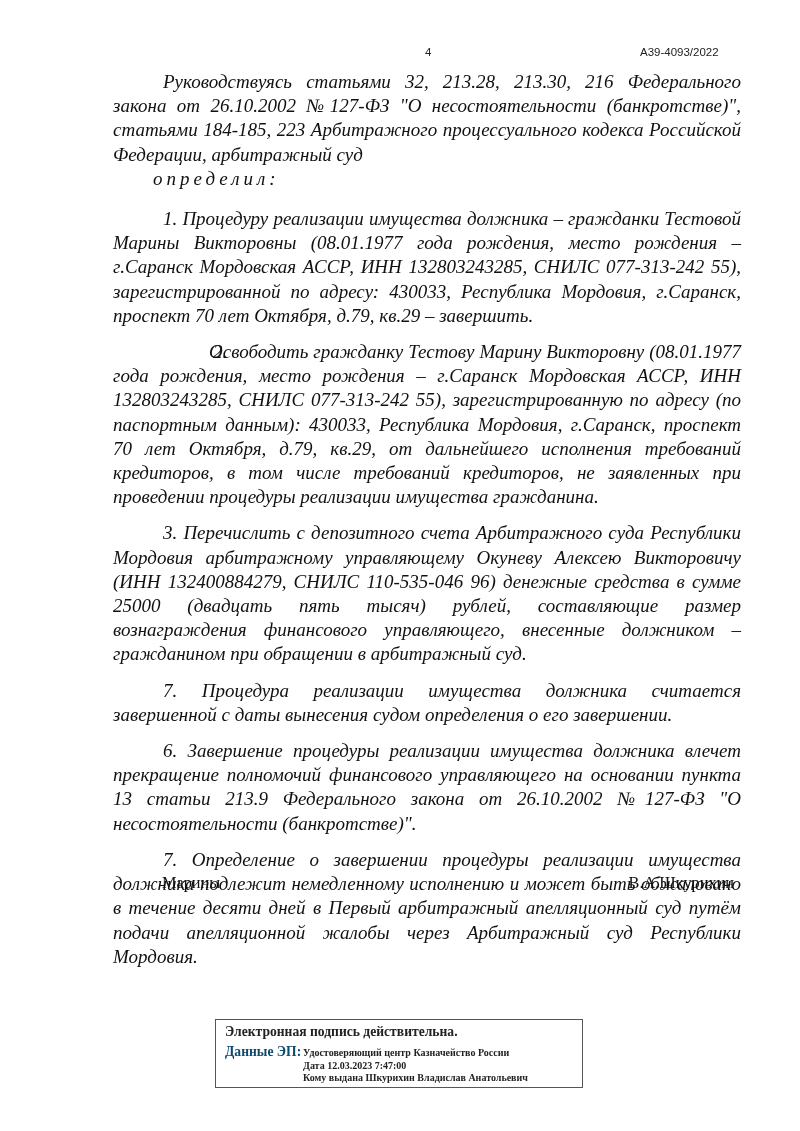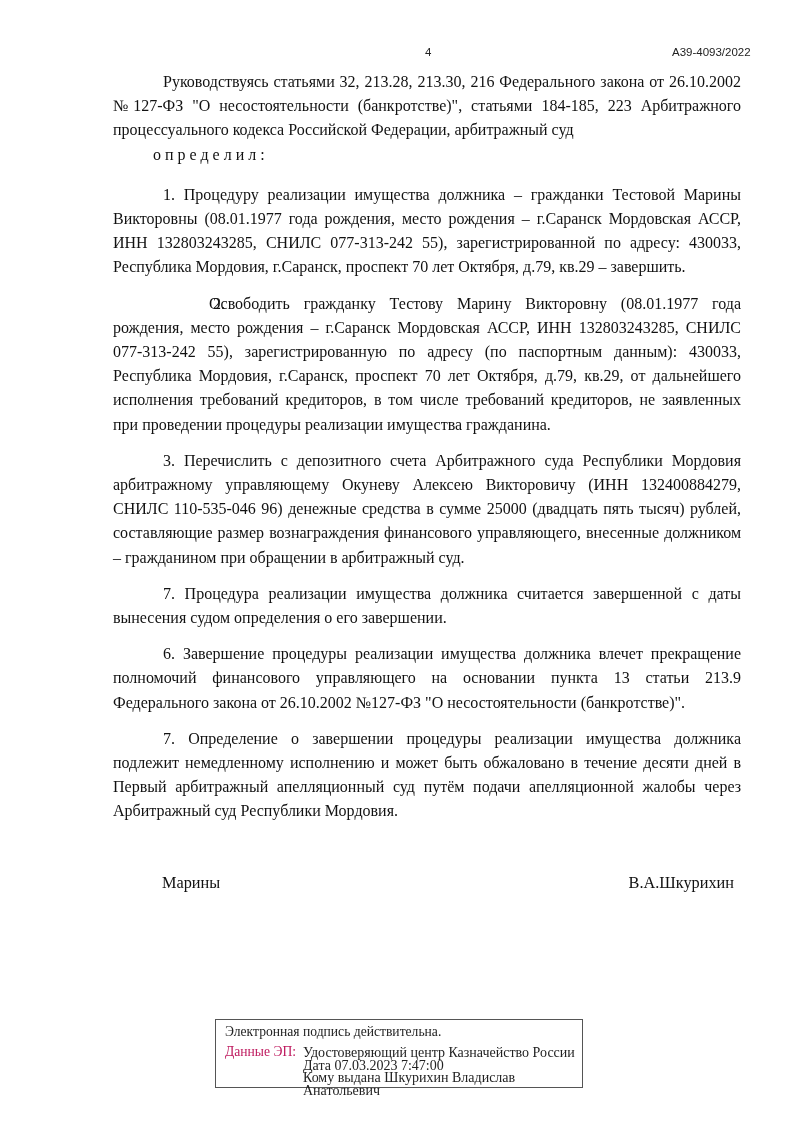--- a/index.html
+++ b/index.html
@@ -27,29 +27,29 @@
   }
   .page-number {
     position: absolute;
     left: 425px;
     top: 0;
   }
   .case-number {
     position: absolute;
     left: 640px;
     top: 0;
-    margin-left: 32px;
   }
   .body-text {
     position: absolute;
     left: 113px;
     top: 70px;
     width: 628px;
-    font-size: 16px;
+    font-size: 19px;
     line-height: 24.2px;
+    font-style: italic;
   }
   .para {
     margin: 0;
     text-align: justify;
     text-indent: 50px;
   }
   .para + .para {
     margin-top: 12px;
   }
   .para.intro {
@@ -73,40 +73,41 @@
   }
   .ep-box {
     position: absolute;
     left: 215px;
     top: 1019px;
     width: 368px;
     height: 69px;
     border: 1px solid #555;
     box-sizing: border-box;
     font-family: "Liberation Serif", serif;
+    font-weight: bold;
   }
   .ep-title {
     position: absolute;
     left: 9px;
     top: 4px;
     font-size: 13.6px;
     color: #222;
   }
   .ep-label {
     position: absolute;
     left: 9px;
     top: 24px;
     font-size: 13.6px;
-    color: #be185d;
+    color: #0c4a6e;
   }
   .ep-details {
     position: absolute;
     left: 87px;
     top: 27px;
-    font-size: 14px;
+    font-size: 10px;
     line-height: 12.6px;
     color: #222;
   }
 </style>
 </head>
 <body>
 
 <div class="page-header">
   <span class="page-number">4</span>
   <span class="case-number">А39-4093/2022</span>
@@ -126,16 +127,16 @@
 <div class="signature-row">
   <span>Марины</span>
   <span>В.А.Шкурихин</span>
 </div>
 
 <div class="ep-box">
   <div class="ep-title">Электронная подпись действительна.</div>
   <div class="ep-label">Данные ЭП:</div>
   <div class="ep-details">
     <div>Удостоверяющий центр Казначейство России</div>
-    <div>Дата 07.03.2023 7:47:00</div>
+    <div>Дата 12.03.2023 7:47:00</div>
     <div>Кому выдана Шкурихин Владислав Анатольевич</div>
   </div>
 </div>
 
 </body></html>

